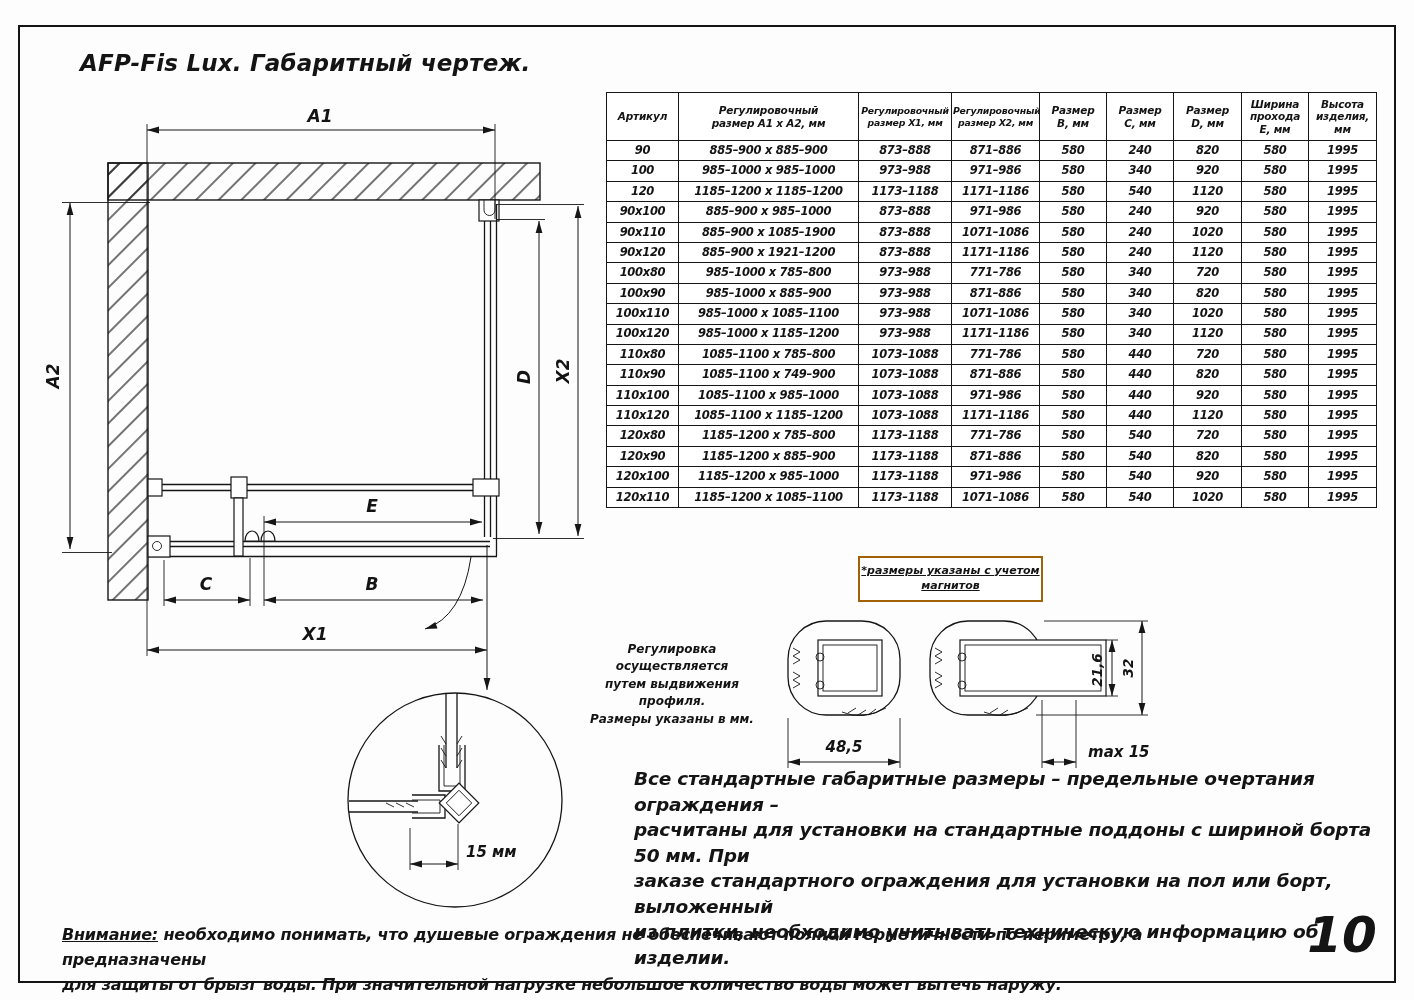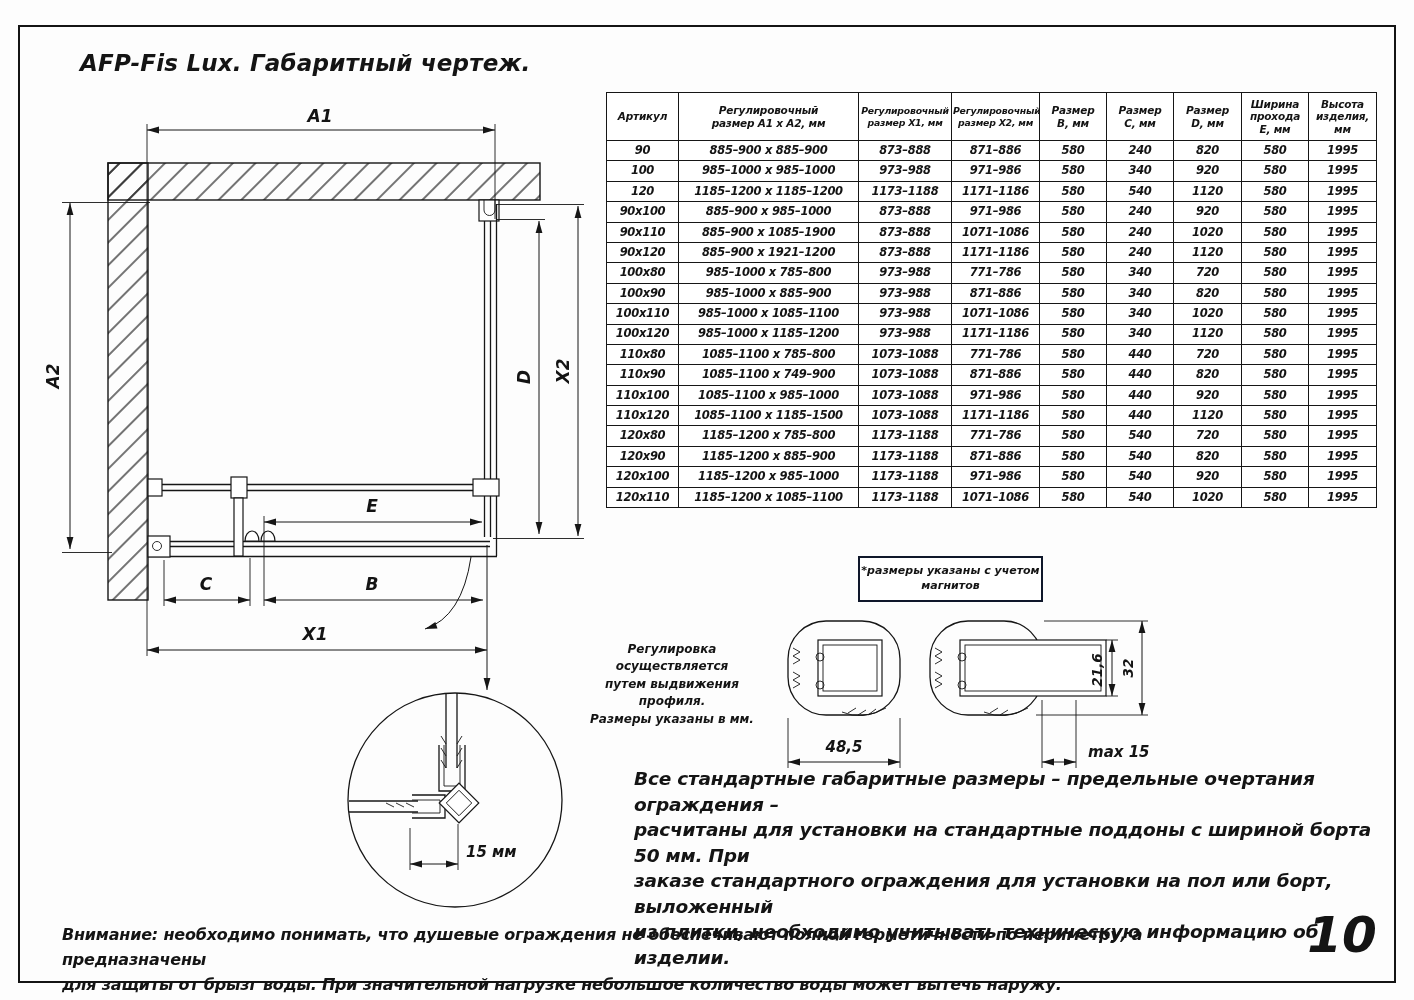--- a/index.html
+++ b/index.html
@@ -17,31 +17,31 @@
     border-collapse:collapse;table-layout:fixed;background:#fff;}
   table.sizes th,table.sizes td{border:1.4px solid #161616;overflow:hidden;}
   table.sizes th{
     font:italic 700 10.5px/1.2 "DejaVu Sans","Liberation Sans",sans-serif;
     white-space:pre-line;height:45px;text-align:center;padding:1px 1px;letter-spacing:-.2px;}
   table.sizes th.small{font-size:9.3px;}
   table.sizes td{
     font:italic 700 11.5px/1 "DejaVu Sans","Liberation Sans",sans-serif;
     text-align:center;height:19.4px;padding:0;letter-spacing:-.3px;}
   .footnote{position:absolute;left:858px;top:556px;width:181px;height:42px;
-    border:2px solid #0f172a;background:#fff;display:flex;align-items:center;justify-content:center;
+    border:2px solid #a16207;background:#fff;display:flex;align-items:center;justify-content:center;
     text-align:center;white-space:pre-line;
-    font:italic 700 11px/1.35 "DejaVu Sans","Liberation Sans",sans-serif;}
+    font:italic 700 11px/1.35 "DejaVu Sans","Liberation Sans",sans-serif;text-decoration:underline;}
   
   .adjust-note{position:absolute;left:586px;top:641px;width:172px;text-align:center;
     white-space:pre-line;font:italic 700 12px/1.45 "DejaVu Sans","Liberation Sans",sans-serif;}
   .info-text{position:absolute;left:600px;top:766px;width:740px;white-space:pre-line;
     font:italic 700 18.5px/25.5px "DejaVu Sans","Liberation Sans",sans-serif;letter-spacing:-.2px;margin-left:34px;}
   .warning{position:absolute;left:62px;top:922px;width:1140px;
     font:italic 700 16px/25px "DejaVu Sans","Liberation Sans",sans-serif;letter-spacing:-.2px;}
-  .warning .u{}
+  .warning .u{text-decoration:underline;}
   .pagenum{position:absolute;left:1272px;top:906px;width:80px;text-align:center;
     font:italic 700 50px "DejaVu Sans","Liberation Sans",sans-serif;margin-left:30px;}
   
   svg.draw{position:absolute;left:0;top:0;}
   .ln{stroke:#161616;stroke-width:1.3;fill:none;}
   .thin{stroke:#161616;stroke-width:.9;fill:none;}
   .dim{stroke:#161616;stroke-width:1;fill:none;
     marker-start:url(#arr);marker-end:url(#arr);}
   .lead{stroke:#161616;stroke-width:1;fill:none;marker-end:url(#arr);}
   .wall{fill:url(#hatch);stroke:#161616;stroke-width:1.4;}
@@ -368,21 +368,21 @@
         <td>1073–1088</td>
         <td>971–986</td>
         <td>580</td>
         <td>440</td>
         <td>920</td>
         <td>580</td>
         <td>1995</td>
       </tr>
       <tr>
         <td>110x120</td>
-        <td>1085–1100 x 1185–1500</td>
+        <td>1085–1100 x 1185–1200</td>
         <td>1073–1088</td>
         <td>1171–1186</td>
         <td>580</td>
         <td>440</td>
         <td>1120</td>
         <td>580</td>
         <td>1995</td>
       </tr>
       <tr>
         <td>120x80</td>

